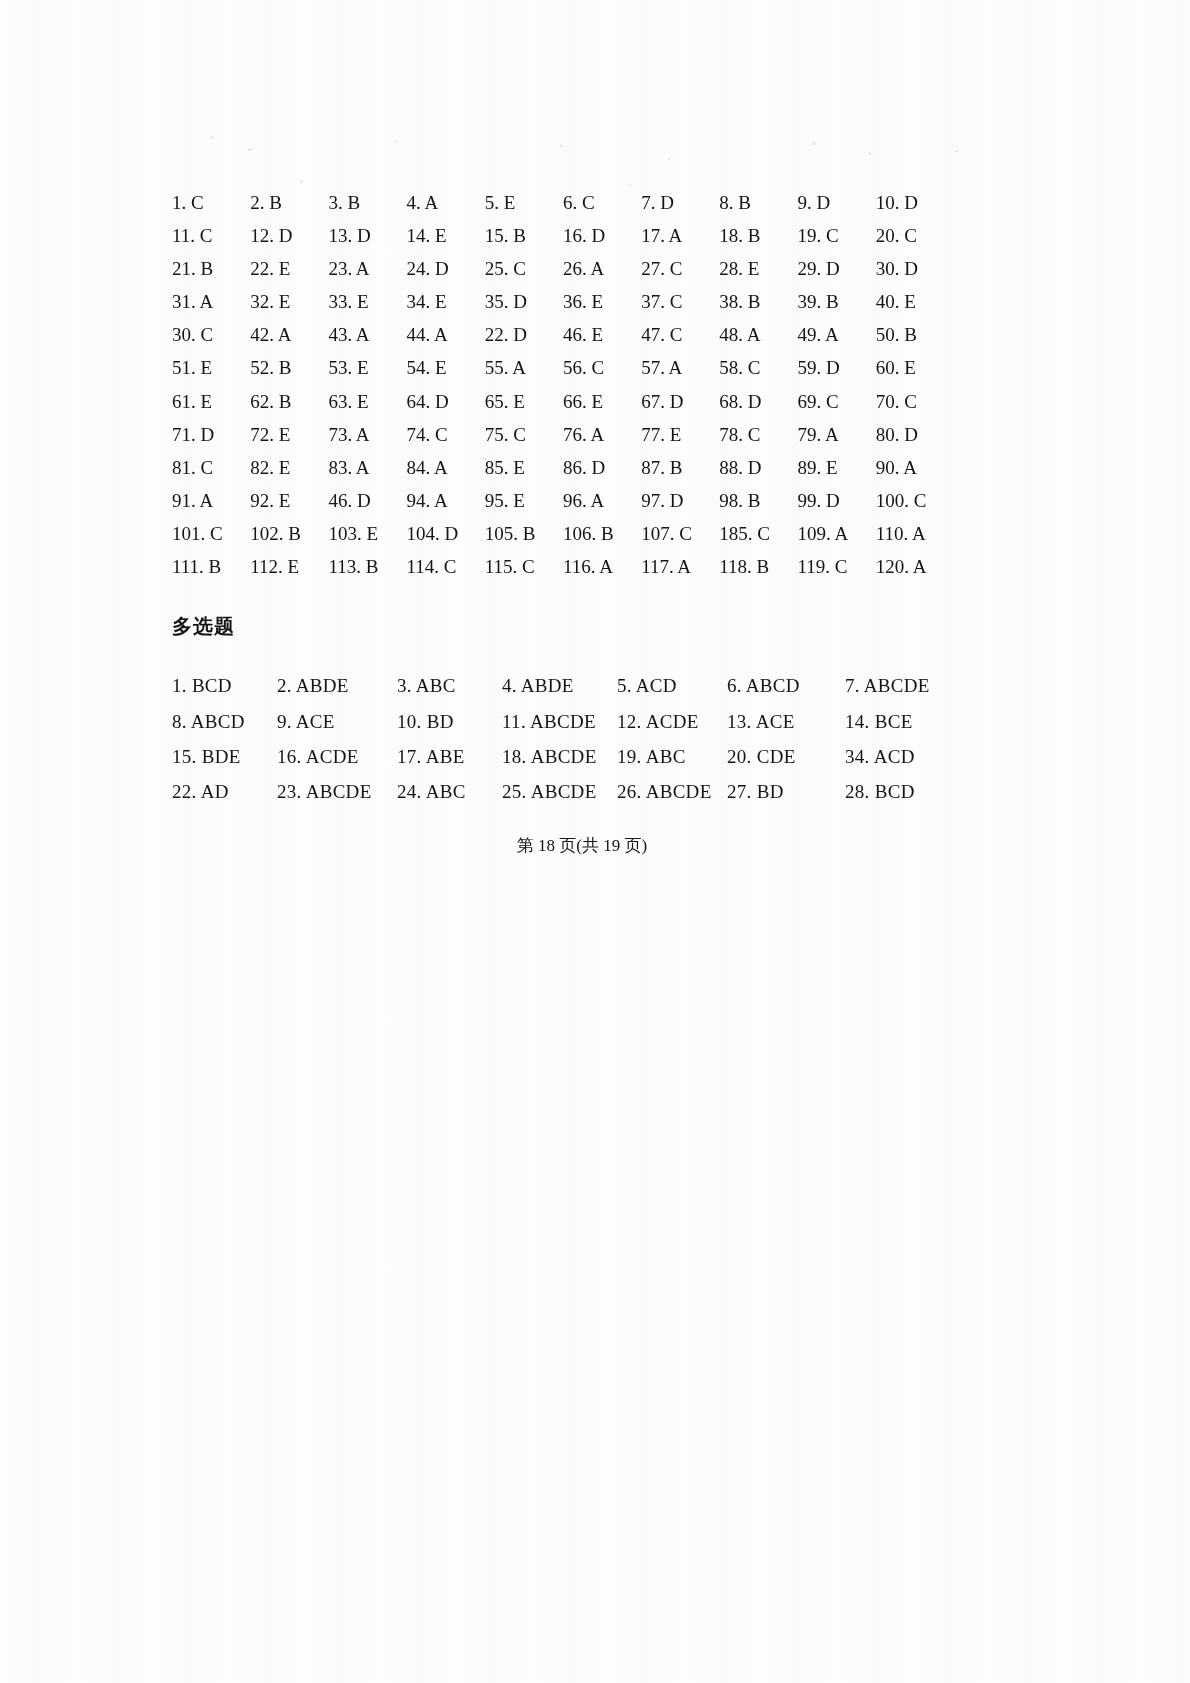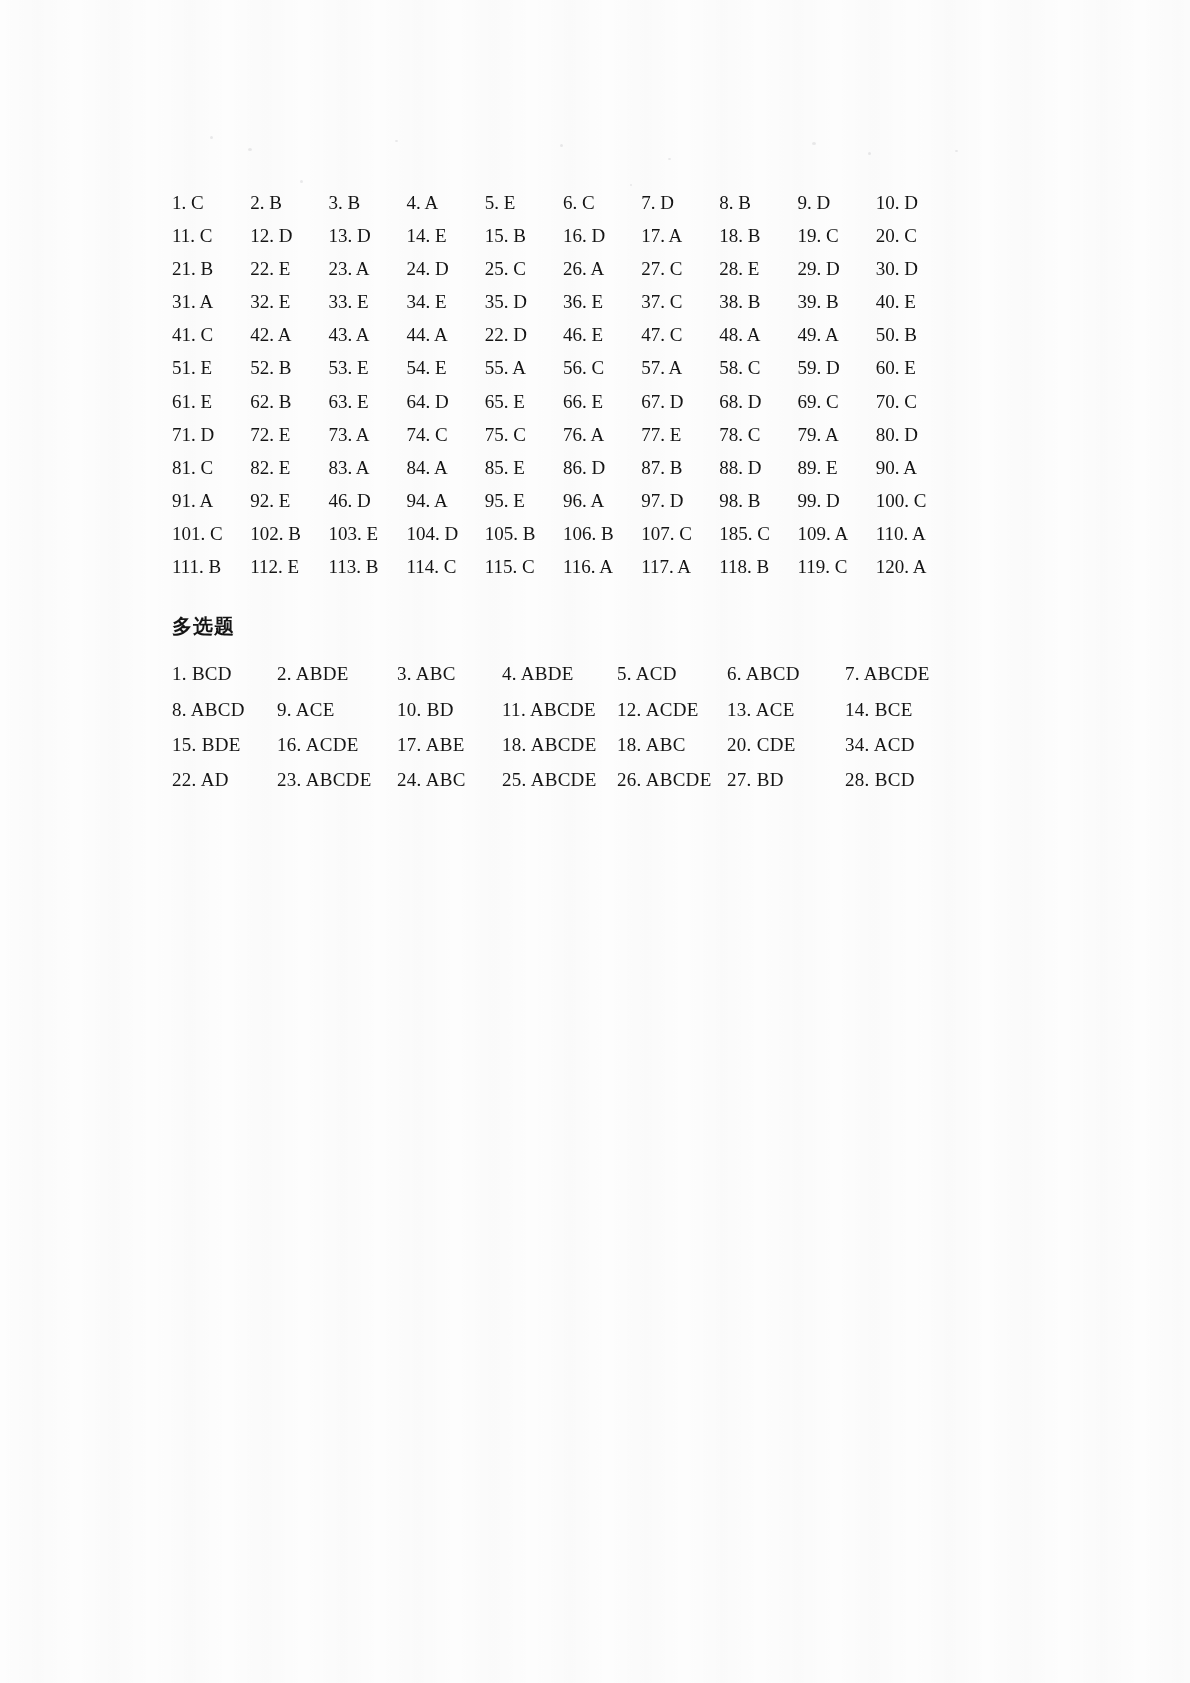--- a/index.html
+++ b/index.html
@@ -109,21 +109,21 @@
       <span class="cell">31. A</span>
       <span class="cell">32. E</span>
       <span class="cell">33. E</span>
       <span class="cell">34. E</span>
       <span class="cell">35. D</span>
       <span class="cell">36. E</span>
       <span class="cell">37. C</span>
       <span class="cell">38. B</span>
       <span class="cell">39. B</span>
       <span class="cell">40. E</span>
-      <span class="cell">41. C</span>
+      <span class="cell">30. C</span>
       <span class="cell">42. A</span>
       <span class="cell">43. A</span>
       <span class="cell">44. A</span>
       <span class="cell">22. D</span>
       <span class="cell">46. E</span>
       <span class="cell">47. C</span>
       <span class="cell">48. A</span>
       <span class="cell">49. A</span>
       <span class="cell">50. B</span>
       <span class="cell">51. E</span>
@@ -191,47 +191,48 @@
       <span class="cell">113. B</span>
       <span class="cell">114. C</span>
       <span class="cell">115. C</span>
       <span class="cell">116. A</span>
       <span class="cell">117. A</span>
       <span class="cell">118. B</span>
       <span class="cell">119. C</span>
       <span class="cell">120. A</span>
     </div>
 
-  <h2 class="section-heading" style="margin-top:8px; margin-bottom:16px;">多选题</h2>
+  <h2 class="section-heading" style="margin-top:8px; margin-bottom:28px;">多选题</h2>
 
   <div class="answers-grid grid-multi">
       <span class="cell">1. BCD</span>
       <span class="cell">2. ABDE</span>
       <span class="cell">3. ABC</span>
       <span class="cell">4. ABDE</span>
       <span class="cell">5. ACD</span>
       <span class="cell">6. ABCD</span>
       <span class="cell">7. ABCDE</span>
       <span class="cell">8. ABCD</span>
       <span class="cell">9. ACE</span>
       <span class="cell">10. BD</span>
       <span class="cell">11. ABCDE</span>
       <span class="cell">12. ACDE</span>
       <span class="cell">13. ACE</span>
       <span class="cell">14. BCE</span>
       <span class="cell">15. BDE</span>
       <span class="cell">16. ACDE</span>
       <span class="cell">17. ABE</span>
       <span class="cell">18. ABCDE</span>
-      <span class="cell">18. ABC</span>
+      <span class="cell">19. ABC</span>
       <span class="cell">20. CDE</span>
       <span class="cell">34. ACD</span>
       <span class="cell">22. AD</span>
       <span class="cell">23. ABCDE</span>
       <span class="cell">24. ABC</span>
       <span class="cell">25. ABCDE</span>
       <span class="cell">26. ABCDE</span>
       <span class="cell">27. BD</span>
       <span class="cell">28. BCD</span>
     </div>
 
+  <div class="page-footer">第 18 页(共 19 页)</div>
 
 </div>
 
 </body></html>

